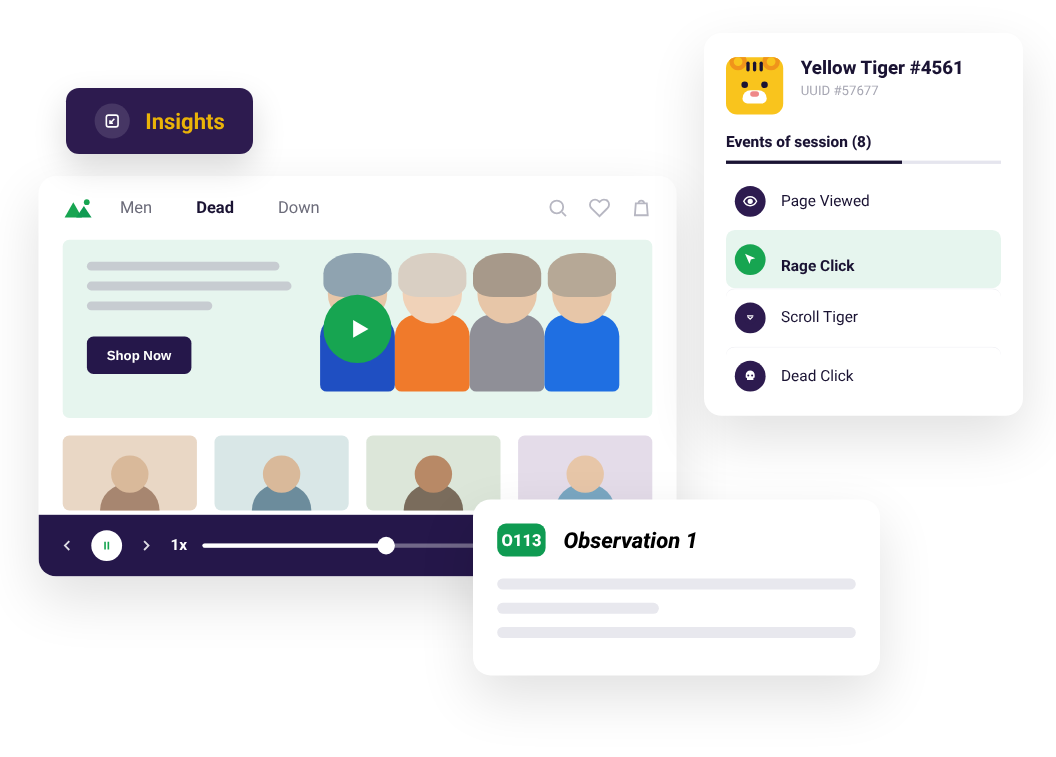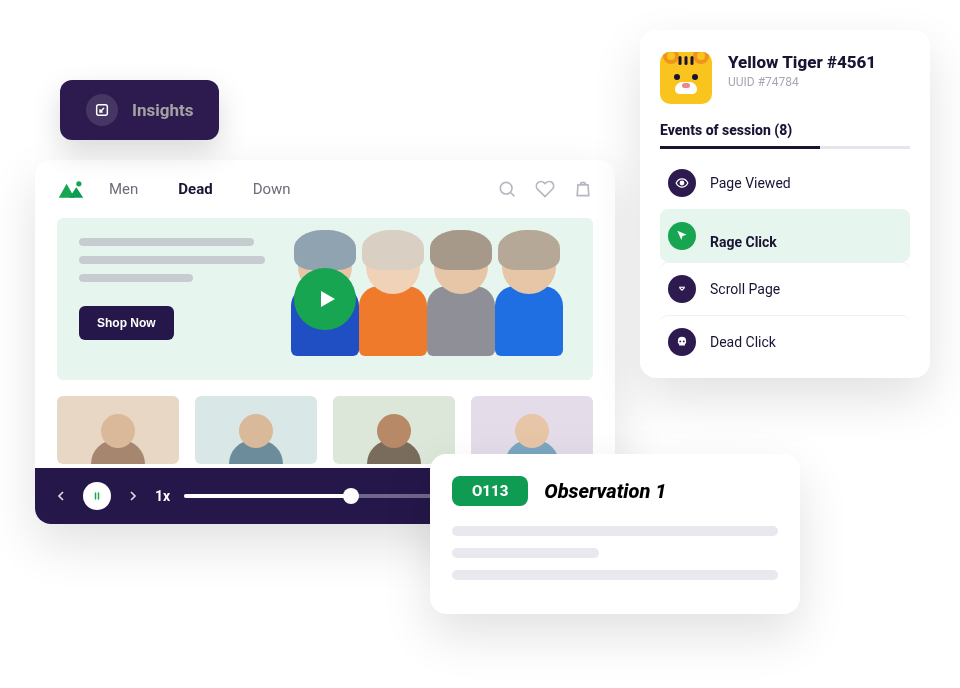--- a/index.html
+++ b/index.html
@@ -10,25 +10,25 @@
     position: relative;
     overflow: hidden;
   }
   .canvas { position: relative; width: 100%; height: 100%; }
 
   
   .insights-pill {
     position: absolute;
     top: 80px; left: 60px;
     background: #2d1b4f;
-    color: #a3a3a3;
+    color: #eab308;
     border-radius: 12px;
     padding: 14px 26px;
     display: flex; align-items: center; gap: 14px;
-    font-size: 17px; font-weight: 700;
+    font-size: 20px; font-weight: 700;
     box-shadow: 0 12px 30px rgba(0,0,0,0.15);
     z-index: 3;
   }
   .insights-pill .icon-wrap {
     width: 32px; height: 32px; border-radius: 50%;
     background: rgba(255,255,255,0.12);
     display: flex; align-items: center; justify-content: center;
   }
 
   
@@ -234,21 +234,21 @@
     width: 370px;
     background: #fff;
     border-radius: 16px;
     box-shadow: 0 20px 50px rgba(0,0,0,0.12);
     padding: 22px 22px 22px;
     z-index: 6;
   }
   .obs-header { display: flex; align-items: center; gap: 16px; margin-bottom: 20px;}
   .obs-badge {
     background: #0f9b52; color: #fff; font-weight: 800;
-    padding: 6px 20px; border-radius: 8px; font-size: 15px;
+    padding: 6px 4px; border-radius: 8px; font-size: 15px;
   }
   .obs-title { font-size: 20px; font-weight: 800; color: #000000; font-style: italic; }
   .obs-sk { height: 10px; border-radius: 6px; background: #e8e8ee; margin-bottom: 12px; }
   .obs-sk:nth-of-type(2){ width: 78%; }
   .obs-sk:nth-of-type(3){ width: 45%; }
 </style>
 </head>
 <body>
 
 <div class="canvas">
@@ -383,21 +383,21 @@
             <div class="stripe"></div>
           </div>
         <div class="eyes">
             <div class="eye"></div>
             <div class="eye"></div>
           </div>
         <div class="nose"></div>
       </div>
       <div>
         <div class="user-name">Yellow Tiger #4561</div>
-        <div class="user-uuid">UUID #74784</div>
+        <div class="user-uuid">UUID #57677</div>
       </div>
     </div>
     <div class="events-title">Events of session (8)</div>
     <div class="events-tab-underline"></div>
 
     <div class="event-row">
       <span class="event-icon ei-purple">
         <svg width="14" height="14" viewBox="0 0 24 24" fill="none" stroke="#fff" stroke-width="2.2">
             <path d="M2 12s3.5-7 10-7 10 7 10 7-3.5 7-10 7S2 12 2 12z"></path>
             <circle cx="12" cy="12" r="3" fill="#fff"></circle>
@@ -415,21 +415,21 @@
     </div>
     <div class="event-row">
       <span class="event-icon ei-purple">
         <svg width="14" height="14" viewBox="0 0 24 24" fill="#fff">
             <circle cx="12" cy="12" r="10" fill="#2d1b4f"></circle>
             <path d="M8 10l4 4 4-4" stroke="#fff" stroke-width="2" fill="none"></path>
             <path d="M8 6l4 4 4-4" stroke="#fff" stroke-width="2" fill="none" opacity="0"></path>
             <path d="M7 9h10" stroke="#fff" stroke-width="2"></path>
           </svg>
       </span>
-      <span>Scroll Page</span>
+      <span>Scroll Tiger</span>
     </div>
     <div class="event-row">
       <span class="event-icon ei-purple">
         <svg width="14" height="14" viewBox="0 0 24 24" fill="#fff">
             <path d="M12 3a7 7 0 0 0-7 7v4l2 1v3h10v-3l2-1v-4a7 7 0 0 0-7-7z"></path>
             <circle cx="9" cy="11" r="1.6" fill="#2d1b4f"></circle>
             <circle cx="15" cy="11" r="1.6" fill="#2d1b4f"></circle>
           </svg>
       </span>
       <span>Dead Click</span>

